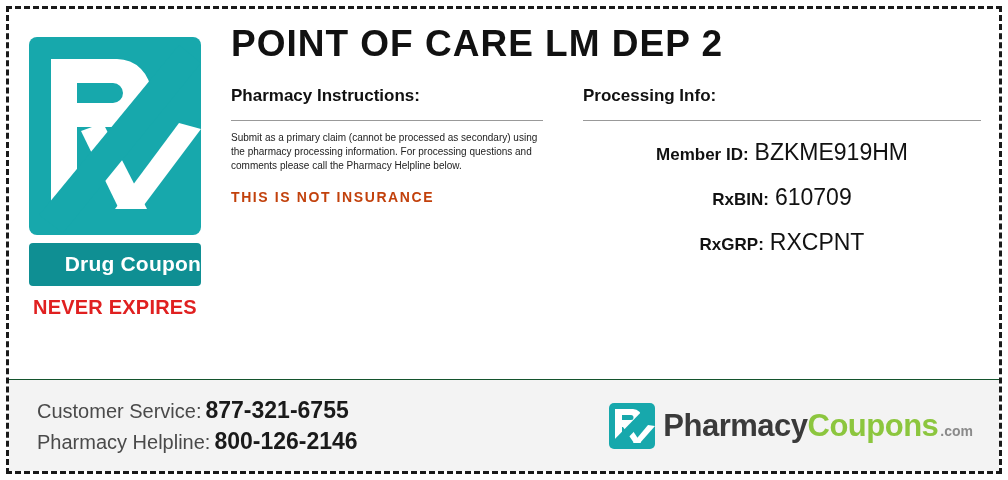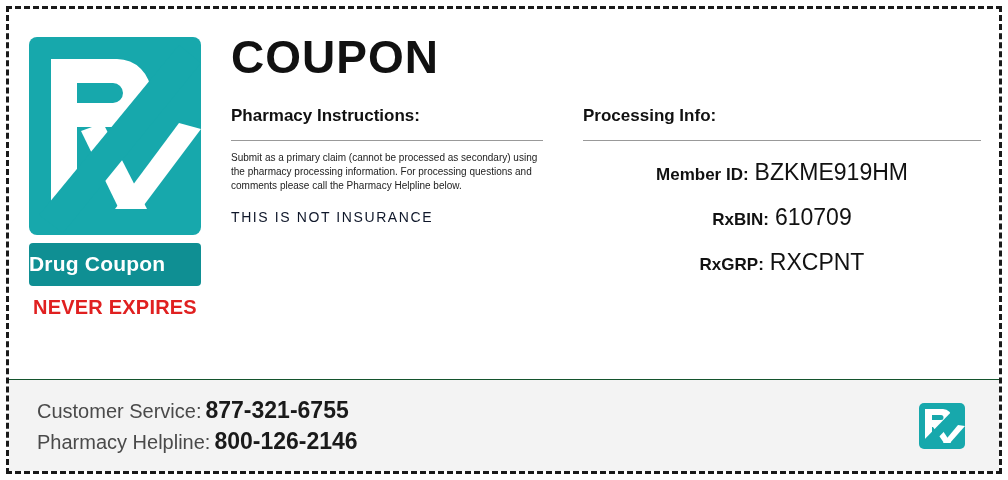--- a/index.html
+++ b/index.html
@@ -47,21 +47,21 @@
   }
   .rx-badge .rx-glyph {
     position: absolute;
     left: 0; top: 0; width: 100%; height: 100%;
   }
   .drug-coupon {
     margin-top: 8px;
     width: 172px;
     background: #0f8f93;
     color: #ffffff;
-    text-align: left;
+    text-align: right;
     font-size: 21px;
     font-weight: bold;
     padding: 9px 0 10px 0;
     border-radius: 4px;
     letter-spacing: 0.2px;
   }
   .never-expires {
     margin-top: 10px;
     width: 172px;
     text-align: center;
@@ -109,22 +109,22 @@
   }
   .instructions {
     margin-top: 10px;
     font-size: 10px;
     line-height: 1.42;
     color: #222222;
   }
   .not-insurance {
     margin-top: 16px;
     font-size: 14px;
-    color: #0f172a;
-    font-weight: normal;
+    color: #c2410c;
+    font-weight: bold;
     letter-spacing: 1.6px;
   }
   .info-line {
     text-align: center;
     margin-top: 18px;
     white-space: nowrap;
   }
   .info-label {
     font-size: 17px;
     font-weight: bold;
@@ -206,21 +206,21 @@
             <path d="M150 86 L86 172 L112 172 L172 92 Z" fill="#ffffff"></path>
 
             <path d="M150 8 L172 26 L34 196 L10 178 Z" fill="#17a8ac"></path>
           </svg>
         </div>
         <div class="drug-coupon">Drug Coupon</div>
         <div class="never-expires">NEVER EXPIRES</div>
       </div>
 
       <div class="content-col">
-        <div class="subtitle">COUPON</div>
+        <div class="title">POINT OF CARE LM DEP 2</div>
 
         <div class="cols">
           <div class="col-left">
             <span class="section-head">Pharmacy Instructions:</span>
             <div class="instructions">Submit as a primary claim (cannot be processed as secondary) using the pharmacy processing information. For processing questions and comments please call the Pharmacy Helpline below.</div>
             <div class="not-insurance">THIS IS NOT INSURANCE</div>
           </div>
 
           <div class="col-right">
             <span class="section-head">Processing Info:</span>
@@ -254,17 +254,20 @@
       <div class="brand">
         <div class="brand-mark">
           <svg viewBox="0 0 46 46" width="46" height="46">
             <rect x="6" y="6" width="7" height="34" fill="#ffffff"></rect>
             <path d="M11 6 H24 a9 9 0 0 1 0 18 H11 V17 H22 a2.5 2.5 0 0 0 0 -5 H11 Z" fill="#ffffff"></path>
             <path d="M20 22 L32 40 L25 40 L14 24 Z" fill="#ffffff"></path>
             <path d="M39 22 L24 40 L31 40 L46 23 Z" fill="#ffffff"></path>
             <path d="M39 2 L46 7 L9 45 L2 40 Z" fill="#17a8ac"></path>
           </svg>
         </div>
+        <div>
+          <span class="brand-text brand-pharmacy">Pharmacy</span><span class="brand-text brand-coupons">Coupons</span><span class="brand-dotcom">.com</span>
+        </div>
       </div>
     </div>
 
   </div>
 </div>
 
 </body></html>

